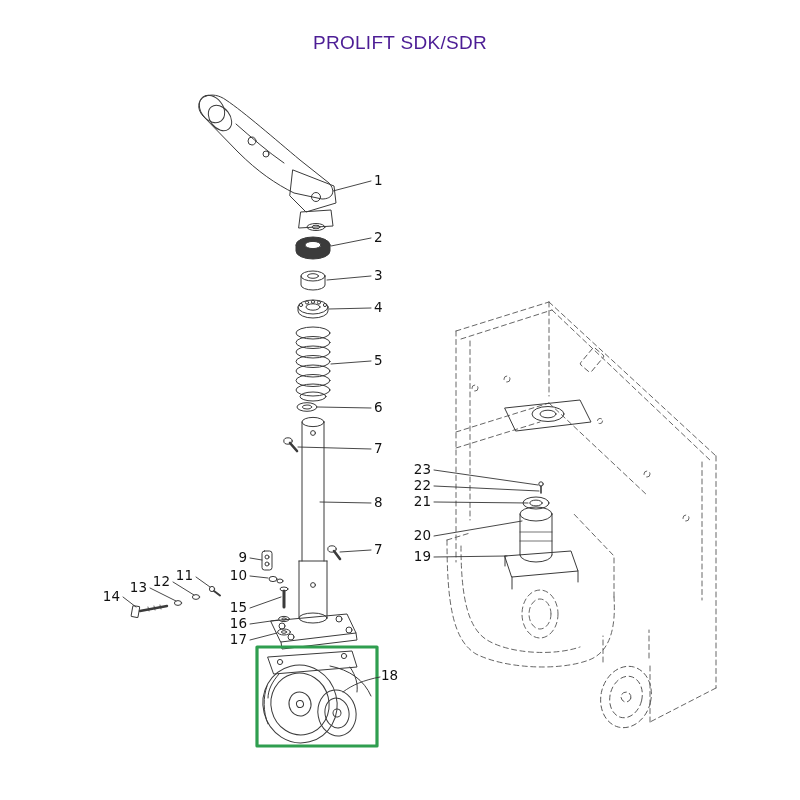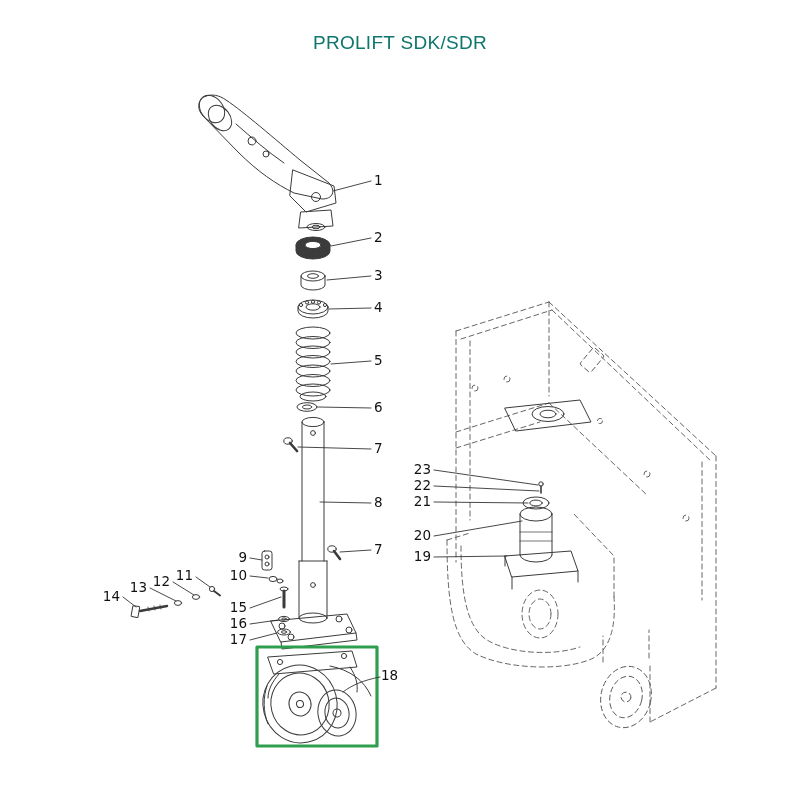--- a/index.html
+++ b/index.html
@@ -1,17 +1,17 @@
 <!DOCTYPE html>
 <html><head>
 <meta charset="utf-8">
 <style>
   html,body{margin:0;padding:0;width:800px;height:800px;background:#ffffff;overflow:hidden;}
   .page{position:relative;width:800px;height:800px;background:#fff;font-family:"Liberation Sans",sans-serif;}
-  .title{position:absolute;top:32px;left:0;width:100%;text-align:center;font-size:19px;font-weight:500;letter-spacing:.3px;color:#0f766e;margin:0;}
+  .title{position:absolute;top:32px;left:0;width:100%;text-align:center;font-size:19px;font-weight:500;letter-spacing:.3px;color:#4c1d95;margin:0;}
   svg{position:absolute;top:0;left:0;}
   svg text{font-family:"DejaVu Sans","Liberation Sans",sans-serif;font-size:13.5px;}
 </style>
 </head>
 <body>
 
 <div class="page">
   <h1 class="title">PROLIFT SDK/SDR</h1>
 
   <svg width="800" height="800" viewBox="0 0 800 800">

